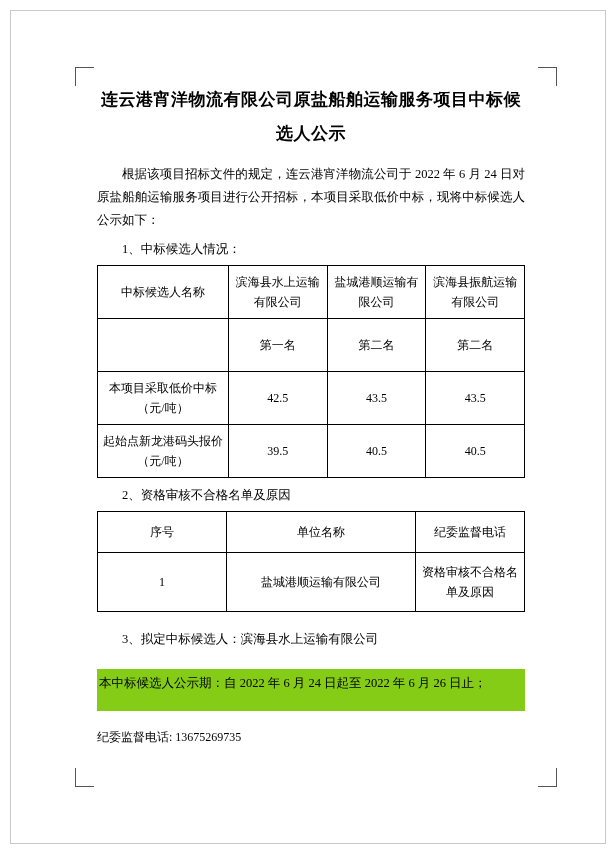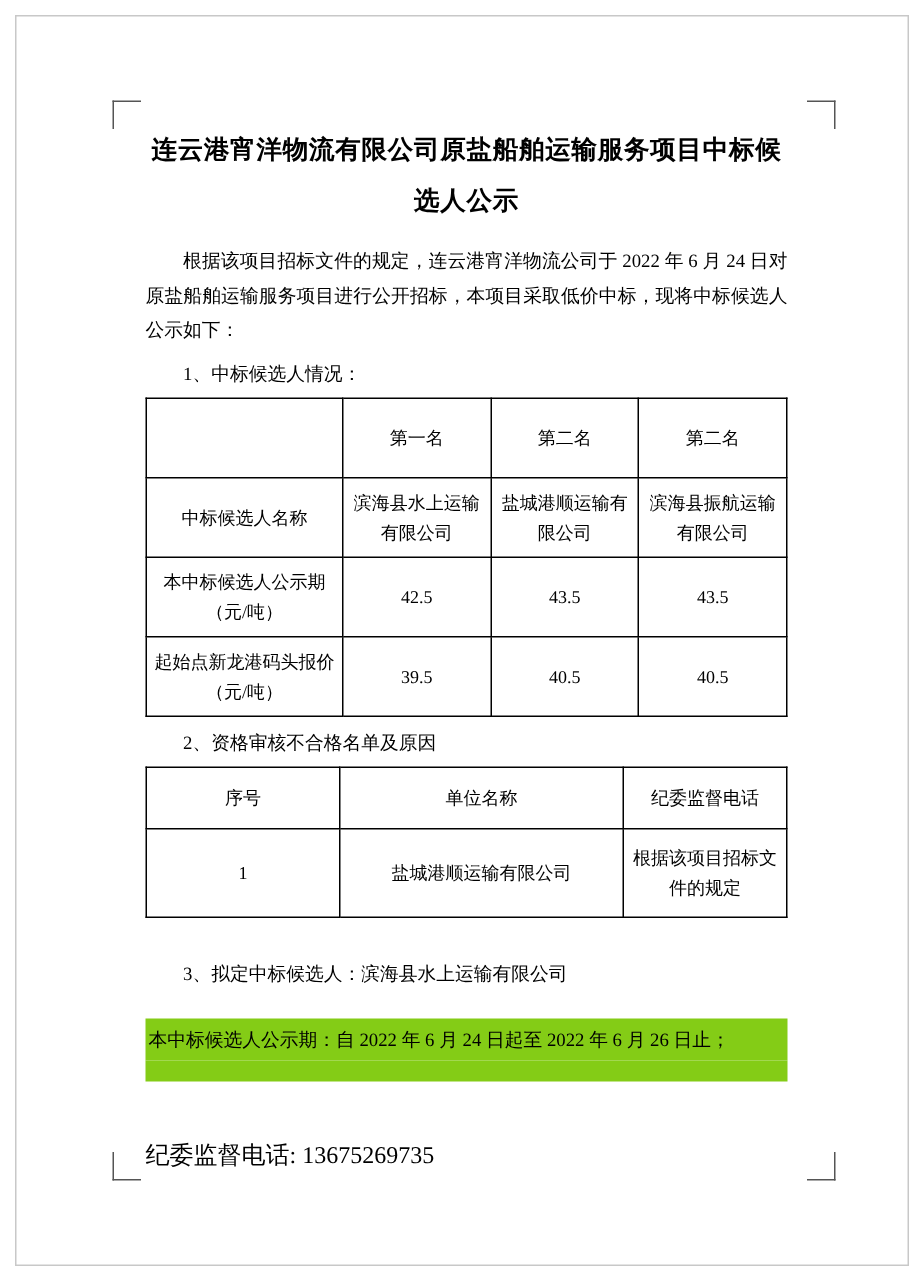--- a/index.html
+++ b/index.html
@@ -103,23 +103,23 @@
   }
   .gap {
     height: 14px;
   }
   .blockpara {
     font-size: 12.5px;
     line-height: 28px;
     text-align: justify;
   }
   .contact {
-    font-size: 16px;
+    font-size: 12px;
     line-height: 20px;
-    margin-top: 40px;
+    margin-top: 16px;
   }
 </style>
 </head>
 <body>
 
 <div class="page">
   <span class="mark tl"></span>
   <span class="mark tr"></span>
   <span class="mark bl"></span>
   <span class="mark br"></span>
@@ -128,33 +128,33 @@
 
     <div class="title">连云港宵洋物流有限公司原盐船舶运输服务项目中标候选人公示</div>
 
     <p class="para">根据该项目招标文件的规定，连云港宵洋物流公司于 2022 年 6 月 24 日对原盐船舶运输服务项目进行公开招标，本项目采取低价中标，现将中标候选人公示如下：</p>
 
     <div class="listline">1、中标候选人情况：</div>
 
     <table class="grid t1">
       <tbody>
           <tr>
+        <td class="rowhead">中标候选人名称</td>
+        <td>滨海县水上运输有限公司</td>
+        <td>盐城港顺运输有限公司</td>
+        <td>滨海县振航运输有限公司</td>
+      </tr>
+      <tr>
         <td class="rowhead"></td>
         <td>第一名</td>
         <td>第二名</td>
         <td>第二名</td>
       </tr>
       <tr>
-        <td class="rowhead">中标候选人名称</td>
-        <td>滨海县水上运输有限公司</td>
-        <td>盐城港顺运输有限公司</td>
-        <td>滨海县振航运输有限公司</td>
-      </tr>
-      <tr>
-        <td class="rowhead">本中标候选人公示期（元/吨）</td>
+        <td class="rowhead">本项目采取低价中标（元/吨）</td>
         <td>42.5</td>
         <td>43.5</td>
         <td>43.5</td>
       </tr>
       <tr>
         <td class="rowhead">起始点新龙港码头报价（元/吨）</td>
         <td>39.5</td>
         <td>40.5</td>
         <td>40.5</td>
       </tr>
@@ -166,26 +166,26 @@
     <table class="grid t2">
       <tbody>
           <tr>
         <td class="c1">序号</td>
         <td class="c2">单位名称</td>
         <td>纪委监督电话</td>
       </tr>
       <tr>
         <td class="tall">1</td>
         <td class="tall">盐城港顺运输有限公司</td>
-        <td class="tall">根据该项目招标文件的规定</td>
+        <td class="tall">资格审核不合格名单及原因</td>
       </tr>
     </tbody>
       </table>
 
-    <div class="listline" style="margin-top:26px;">3、拟定中标候选人：滨海县水上运输有限公司</div>
+    <div class="listline" style="margin-top:16px;">3、拟定中标候选人：滨海县水上运输有限公司</div>
 
     <div class="notice">
       <div class="line shaded">本中标候选人公示期：自 2022 年 6 月 24 日起至 2022 年 6 月 26 日止；</div>
       <div class="line shaded gap"></div>
     </div>
 
     <div class="contact">
       <div>纪委监督电话: 13675269735</div>
 
     </div>

